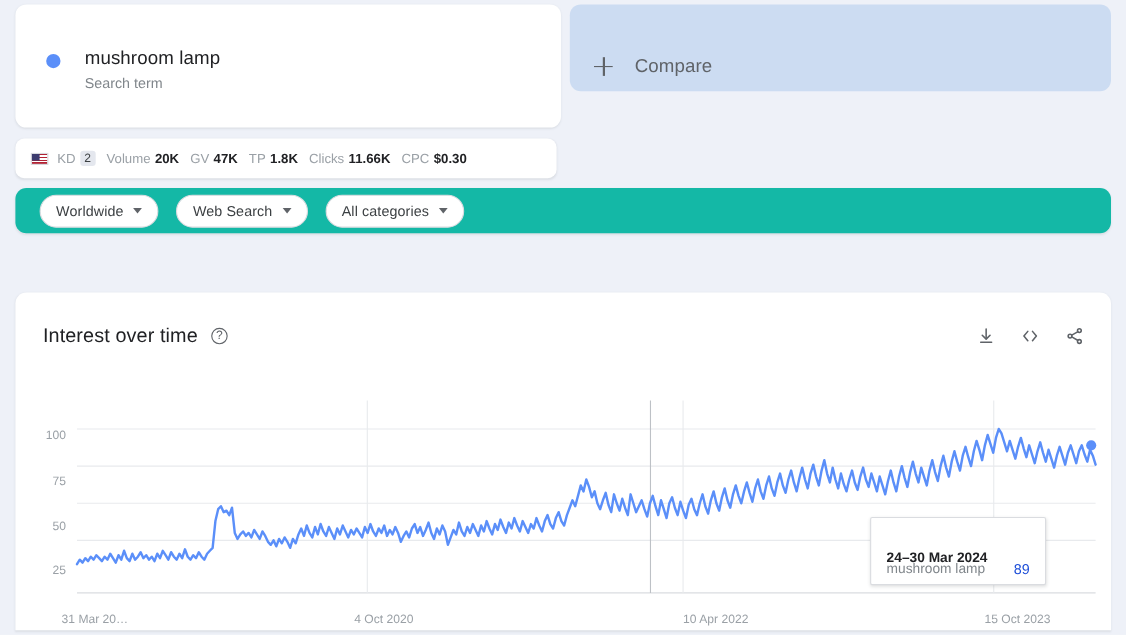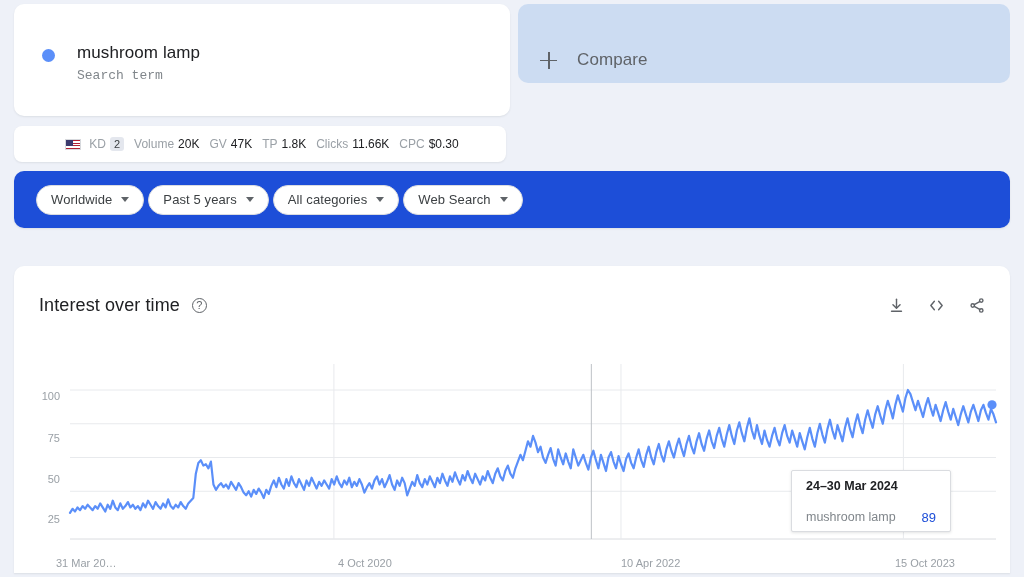--- a/index.html
+++ b/index.html
@@ -19,21 +19,21 @@
     position: absolute; left: 14px; top: 4px; width: 496px; height: 112px;
     background: #ffffff; border-radius: 10px;
     box-shadow: 0 1px 2px rgba(60,64,67,.10);
   }
   .term-row { position: absolute; left: 28px; top: 38px; display: flex; align-items: flex-start; }
   .term-dot {
     width: 13px; height: 13px; border-radius: 50%;
     background: #5b8ff9; margin-top: 7px; margin-right: 22px; flex: none;
   }
   .term-title { font-size: 17px; color: #202124; line-height: 22px; letter-spacing: .1px; }
-  .term-sub { font-size: 13px; color: #80868b; line-height: 18px; margin-top: 3px; font-family: Liberation Mono, monospace; }
+  .term-sub { font-size: 13px; color: #80868b; line-height: 18px; margin-top: 3px; }
 
   .compare-card {
     position: absolute; left: 518px; top: 4px; width: 492px; height: 79px;
     background: #ccdcf2; border-radius: 10px;
   }
   .compare-inner {
     position: absolute; left: 22px; top: 46px; display: flex; align-items: center;
     color: #5f6368;
   }
   .plus-icon {
@@ -43,46 +43,46 @@
     content: ""; position: absolute; background: #5f6368;
   }
   .plus-icon::before { left: 0; top: 8px; width: 17px; height: 1.6px; }
   .plus-icon::after { top: 0; left: 8px; height: 17px; width: 1.6px; }
   .compare-label { font-size: 17px; color: #5f6368; letter-spacing: .1px; }
 
   .metrics-card {
     position: absolute; left: 14px; top: 126px; width: 492px; height: 36px;
     background: #ffffff; border-radius: 8px;
     box-shadow: 0 1px 2px rgba(60,64,67,.10);
-    display: flex; align-items: center; padding-left: 14px; justify-content: center;
+    display: flex; align-items: center; padding-left: 14px;
   }
   .flag {
     width: 16px; height: 11px; margin-right: 8px; flex: none;
     background:
       linear-gradient(to bottom,
         #b22234 0 14%, #fff 14% 28%, #b22234 28% 42%, #fff 42% 56%,
         #b22234 56% 70%, #fff 70% 84%, #b22234 84% 100%);
     position: relative; border: .5px solid #d7d9dd;
   }
   .flag::before {
     content: ""; position: absolute; left: 0; top: 0; width: 7px; height: 6px; background: #3c3b6e;
   }
   .metric { display: flex; align-items: center; margin-right: 10px; white-space: nowrap; }
   .metric-k { font-size: 12px; color: #9aa0a6; margin-right: 4px; }
-  .metric-v { font-size: 12px; color: #202124; font-weight: normal; }
+  .metric-v { font-size: 12px; color: #202124; font-weight: bold; }
   .kd-badge {
     font-size: 11px; color: #3c4043; background: #e4e7ee;
     border-radius: 3px; padding: 1px 4px; font-weight: normal;
   }
 
   .filters-card {
-    position: absolute; left: 14px; top: 171px; width: 996px; height: 57px;
-    background: #1d4ed8; border-radius: 10px;
-    box-shadow: 0 1px 2px rgba(60,64,67,.10);
-    display: flex; align-items: center; padding-left: 22px; gap: 4px;
+    position: absolute; left: 14px; top: 171px; width: 996px; height: 41px;
+    background: #14b8a6; border-radius: 10px;
+    box-shadow: 0 1px 2px rgba(60,64,67,.10);
+    display: flex; align-items: center; padding-left: 22px; gap: 16px;
   }
   .filter-chip {
     height: 30px; border: 1px solid #dadce0; border-radius: 16px;
     display: flex; align-items: center; padding: 0 14px;
     font-size: 13px; color: #3c4043; background: #fff; cursor: pointer;
   }
   .chip-label { margin-right: 9px; letter-spacing: .1px; }
   .caret {
     width: 0; height: 0; border-left: 4.5px solid transparent;
     border-right: 4.5px solid transparent; border-top: 5px solid #5f6368;
@@ -111,21 +111,21 @@
   .plot { position: absolute; left: 0; top: 94px; width: 996px; height: 196px; }
   .ylab {
     position: absolute; font-size: 11px; color: #9aa0a6; text-align: right;
     width: 34px; left: 12px;
   }
   .tooltip {
     position: absolute; left: 777px; top: 204px; width: 160px; height: 62px;
     background: #fff; border: 1px solid #dadce0; border-radius: 2px;
     box-shadow: 0 1px 3px rgba(60,64,67,.14); z-index: 5;
   }
-  .tt-date { position: absolute; left: 14px; top: 8px; font-size: 12.5px; color: #202124; font-weight: bold; }
+  .tt-date { position: absolute; left: 14px; top: 29px; font-size: 12.5px; color: #202124; font-weight: bold; }
   .tt-row { position: absolute; left: 14px; top: 39px; right: 14px; display: flex; justify-content: space-between; }
   .tt-name { font-size: 12.5px; color: #80868b; }
   .tt-val { font-size: 13px; color: #1d4ed8; }
   .xlab { position: absolute; font-size: 11px; color: #9aa0a6; top: 291px; margin-left: 24px; }
 </style>
 </head>
 <body>
 
 <div class="page">
 
@@ -176,29 +176,25 @@
         <span class="metric-v">$0.30</span>
       </span>
     </div>
 
     <div class="filters-card">
       <div class="filter-chip">
         <span class="chip-label">Worldwide</span>
         <span class="caret"></span>
       </div>
       <div class="filter-chip">
-        <span class="chip-label">Past 5 years</span>
+        <span class="chip-label">Web Search</span>
         <span class="caret"></span>
       </div>
       <div class="filter-chip">
         <span class="chip-label">All categories</span>
-        <span class="caret"></span>
-      </div>
-      <div class="filter-chip">
-        <span class="chip-label">Web Search</span>
         <span class="caret"></span>
       </div>
     </div>
   </div>
 
   <div class="chart-card">
 
     <div class="chart-head">
       <div class="chart-title-wrap">
         <span class="chart-title">Interest over time</span>
@@ -245,21 +241,21 @@
           <circle cx="978" cy="44.849999999999994" r="4.6" fill="#5b8ff9"></circle>
         </svg>
     </div>
 
     <div class="ylab" style="top:124px">100</div>
     <div class="ylab" style="top:166px">75</div>
     <div class="ylab" style="top:207px">50</div>
     <div class="ylab" style="top:247px">25</div>
 
     <div class="xlab" style="left:18px">31 Mar 20…</div>
-    <div class="xlab" style="left:300px">4 Oct 2020</div>
+    <div class="xlab" style="left:284px">4 Oct 2020</div>
     <div class="xlab" style="left:583px">10 Apr 2022</div>
     <div class="xlab" style="left:857px">15 Oct 2023</div>
 
     <div class="tooltip">
       <div class="tt-date">24–30 Mar 2024</div>
       <div class="tt-row">
         <span class="tt-name">mushroom lamp</span>
         <span class="tt-val">89</span>
       </div>
     </div>

